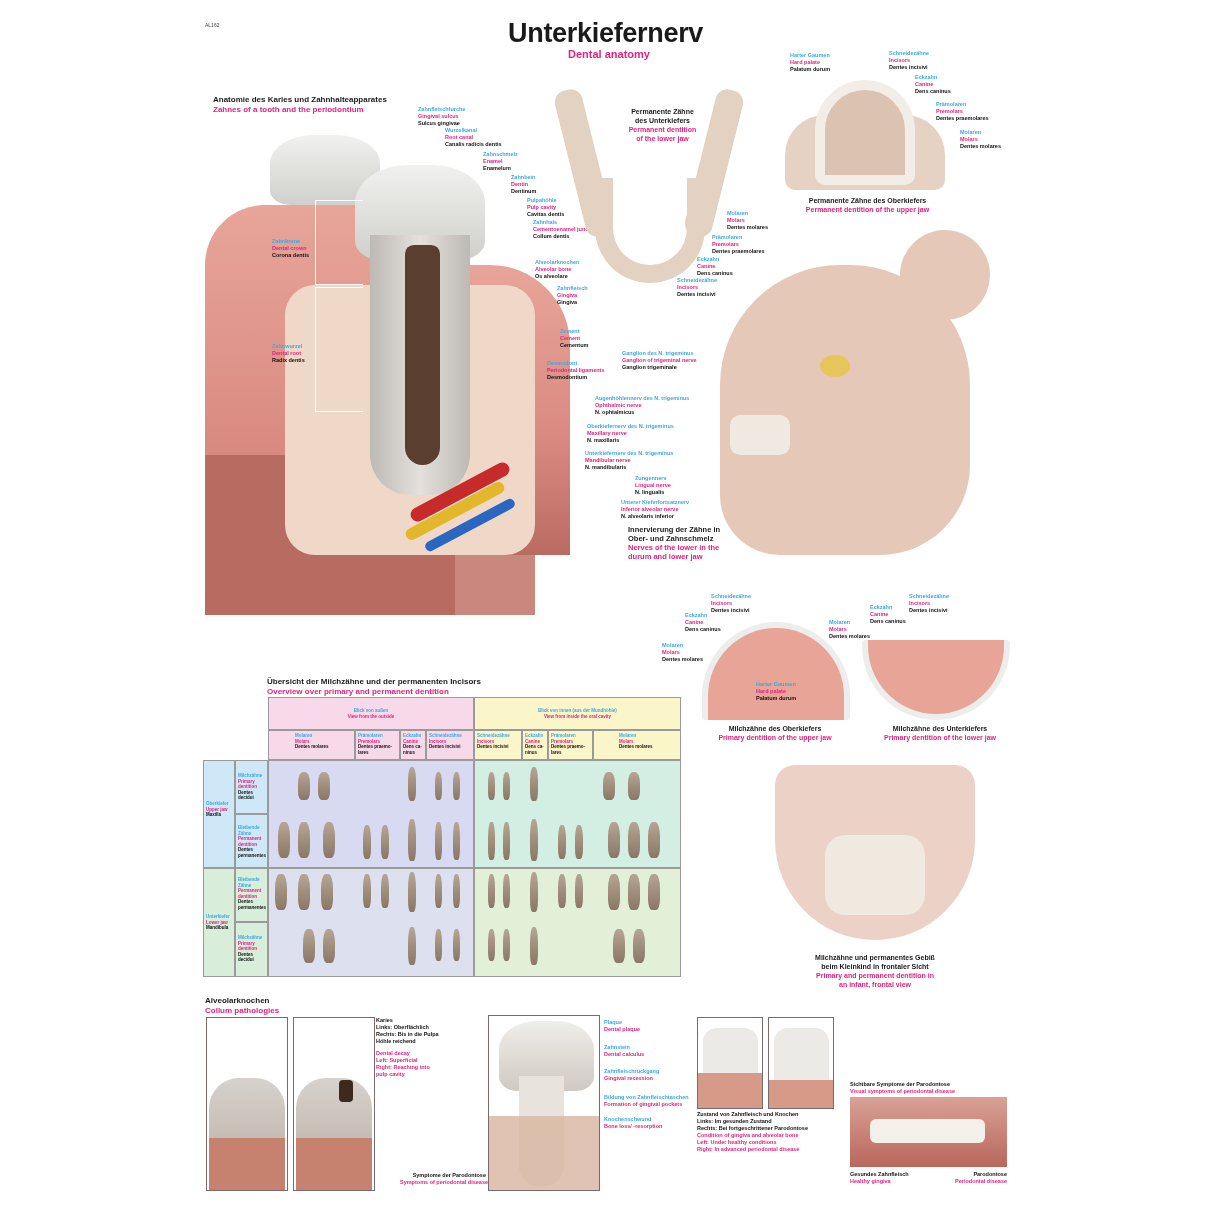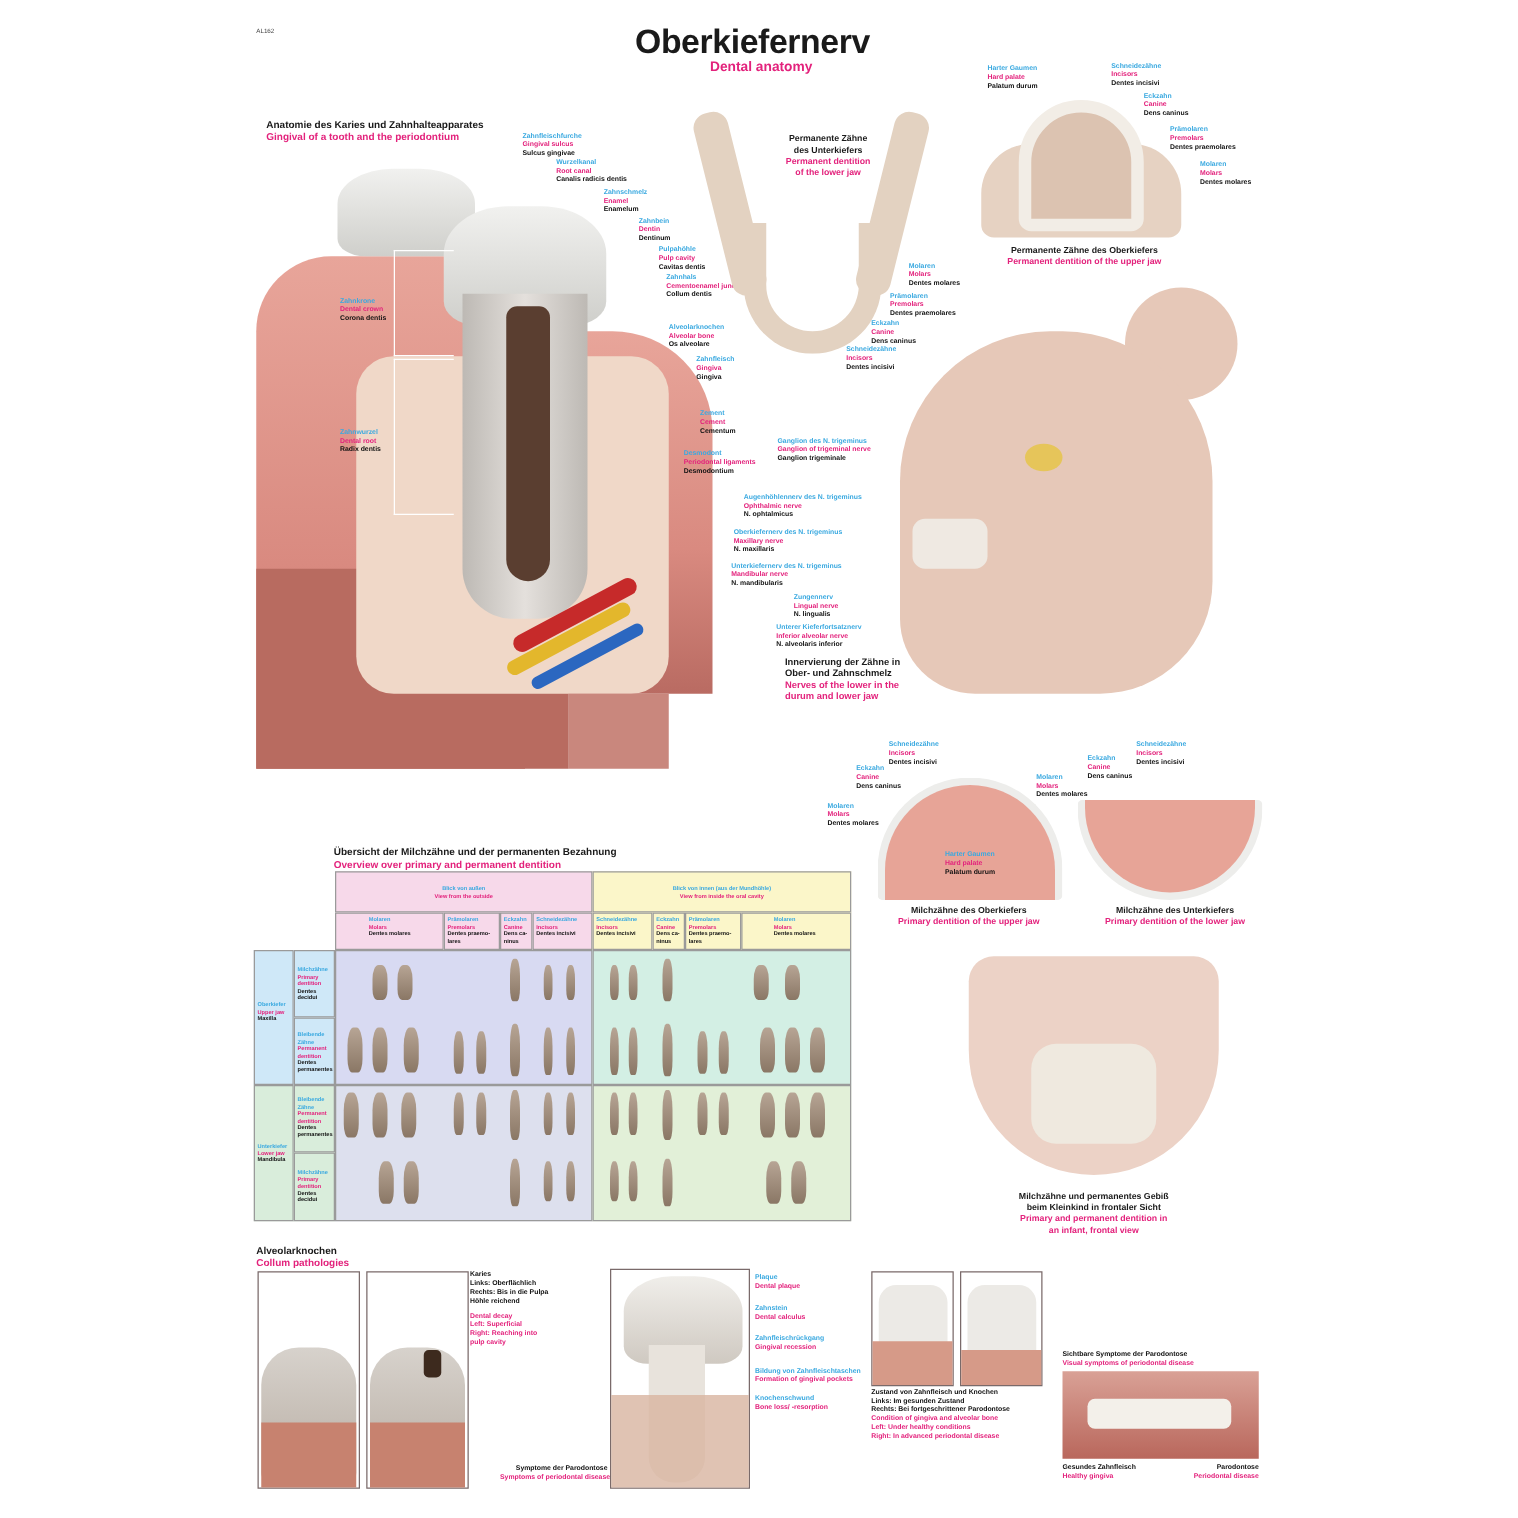--- a/index.html
+++ b/index.html
@@ -35,27 +35,27 @@
   .violet { background: #d8daf2; }
   .mint { background: #d3efe4; }
   .toothicon { position: absolute; width: 12px; height: 28px; background: linear-gradient(180deg,#b7a595,#8a7765); border-radius: 40% 40% 30% 30%; }
   .photo { background: linear-gradient(180deg,#d9a196,#b9675c); }
 </style>
 </head>
 <body>
 
 <div class="abs code">AL162</div>
 <div class="abs title">
-  <h1>Oberkiefernerv</h1>
+  <h1>Unterkiefernerv</h1>
   <h2>Dental anatomy</h2>
 </div>
 
 <div class="sect-title" style="left:213px; top:95px;">
   <span class="de2">Anatomie des Karies und Zahnhalteapparates</span>
-  <span class="en2">Gingival of a tooth and the periodontium</span>
+  <span class="en2">Zahnes of a tooth and the periodontium</span>
 </div>
 
 <div class="abs" style="left:205px; top:135px; width:370px; height:480px;">
 
   <div class="abs gum" style="left:0; top:70px; width:215px; height:410px; border-radius:60px 0 0 0;"></div>
   <div class="abs" style="left:0; top:320px; width:250px; height:160px; background:#b86b60;"></div>
   <div class="abs gum" style="left:215px; top:130px; width:150px; height:290px; border-radius:0 80px 0 0;"></div>
   <div class="abs bone" style="left:80px; top:150px; width:250px; height:270px; border-radius:30px;"></div>
   <div class="abs" style="left:250px; top:420px; width:80px; height:60px; background:#c9877d;"></div>
 
@@ -295,21 +295,21 @@
   <div class="abs" style="left:60px; top:70px; width:100px; height:80px; background:#efe9df; border-radius:20px;"></div>
 </div>
 <div class="sect-title center" style="left:770px; top:953px; width:210px; font-size:7px; line-height:9px;">
   <span class="de2">Milchzähne und permanentes Gebiß</span>
   <span class="de2">beim Kleinkind in frontaler Sicht</span>
   <span class="en2">Primary and permanent dentition in</span>
   <span class="en2">an infant, frontal view</span>
 </div>
 
 <div class="sect-title" style="left:267px; top:677px;">
-  <span class="de2">Übersicht der Milchzähne und der permanenten Bezahnung</span>
+  <span class="de2">Übersicht der Milchzähne und der permanenten Incisors</span>
   <span class="en2">Overview over primary and permanent dentition</span>
 </div>
 <div class="tbl">
 
   <div class="cell pink center" style="left:65px; top:0; width:206px; height:33px; padding-top:10px;">
     <span class="de" style="display:block">Blick von außen</span>
       <span class="en" style="display:block">View from the outside</span>
   </div>
   <div class="cell yellow center" style="left:271px; top:0; width:207px; height:33px; padding-top:10px;">
     <span class="de" style="display:block">Blick von innen (aus der Mundhöhle)</span>

